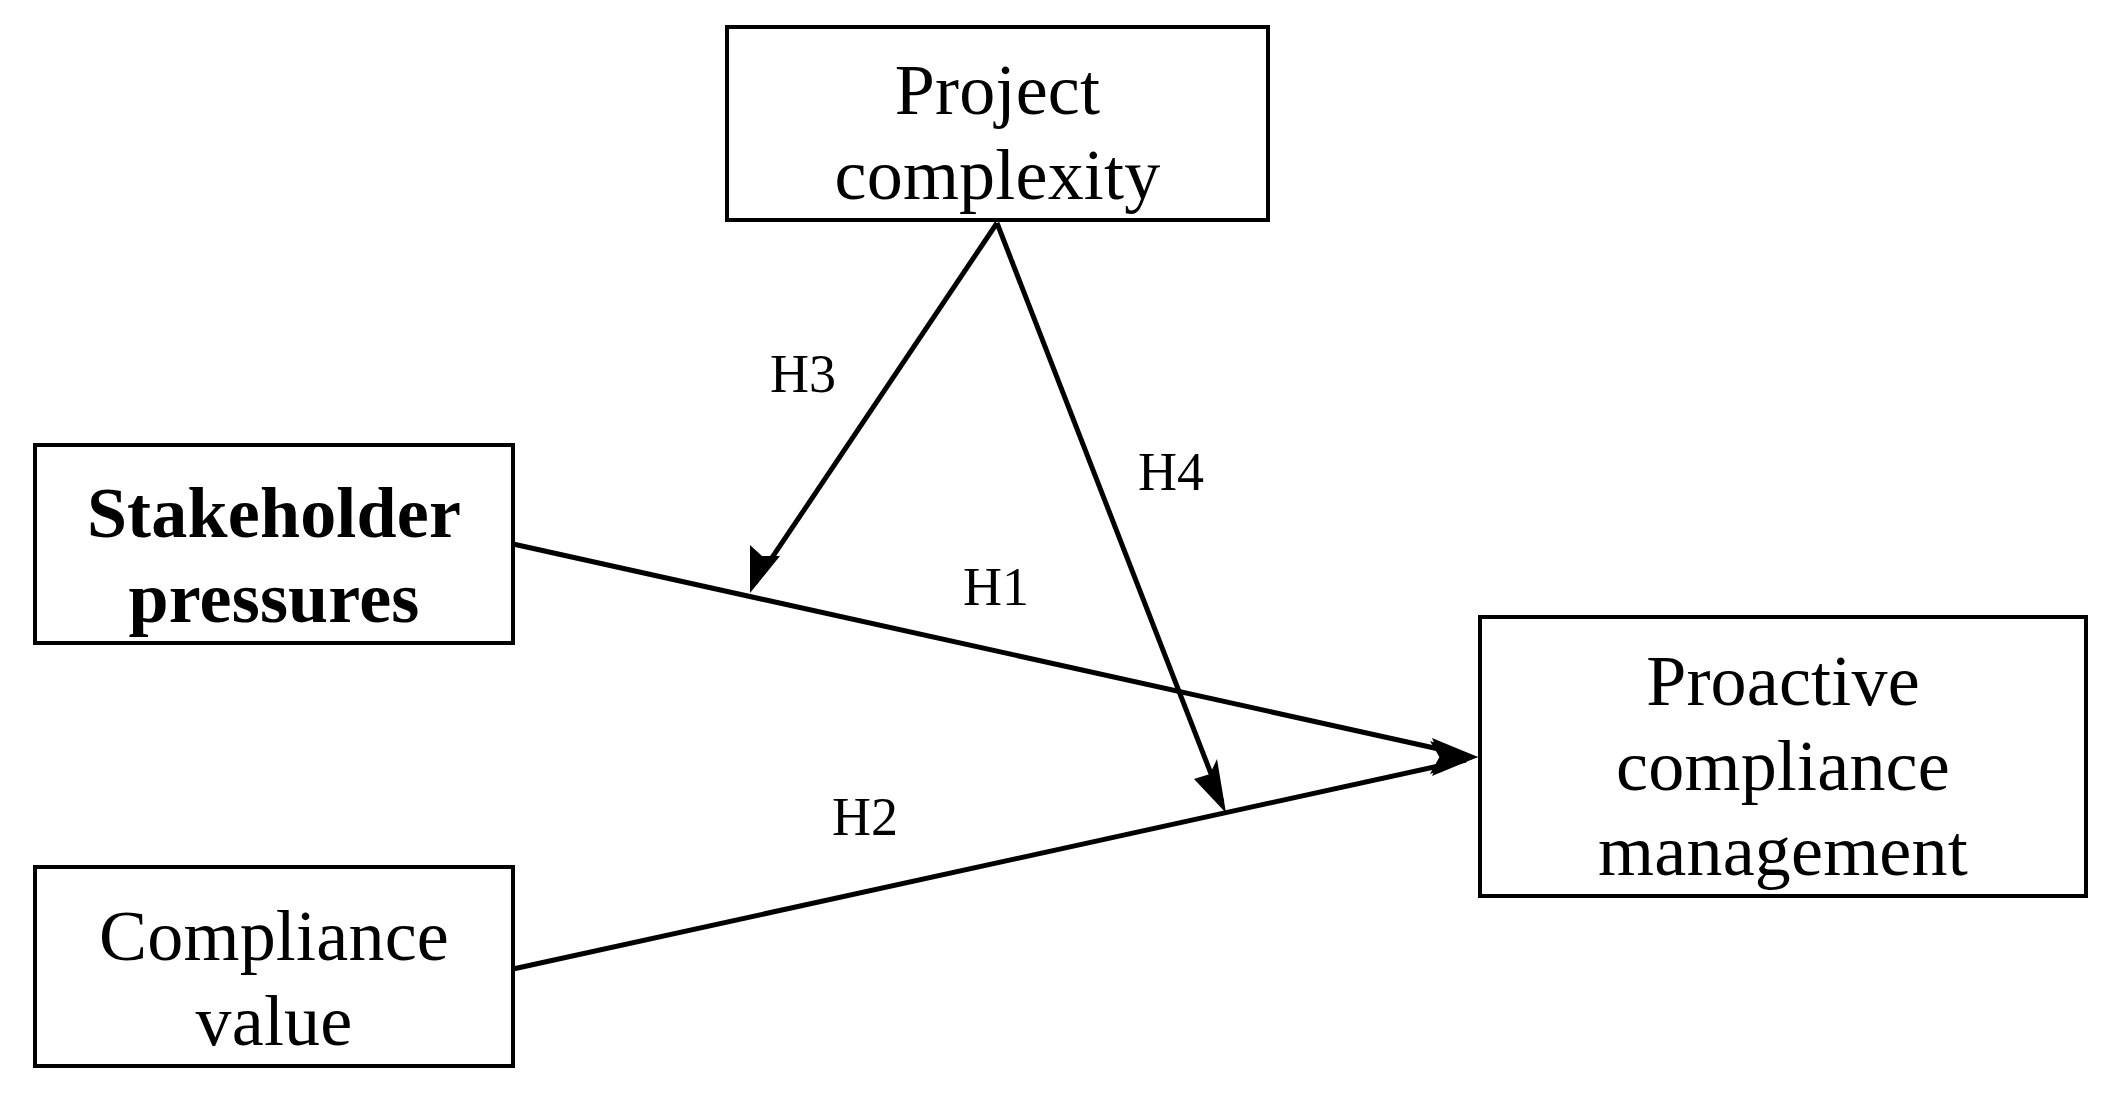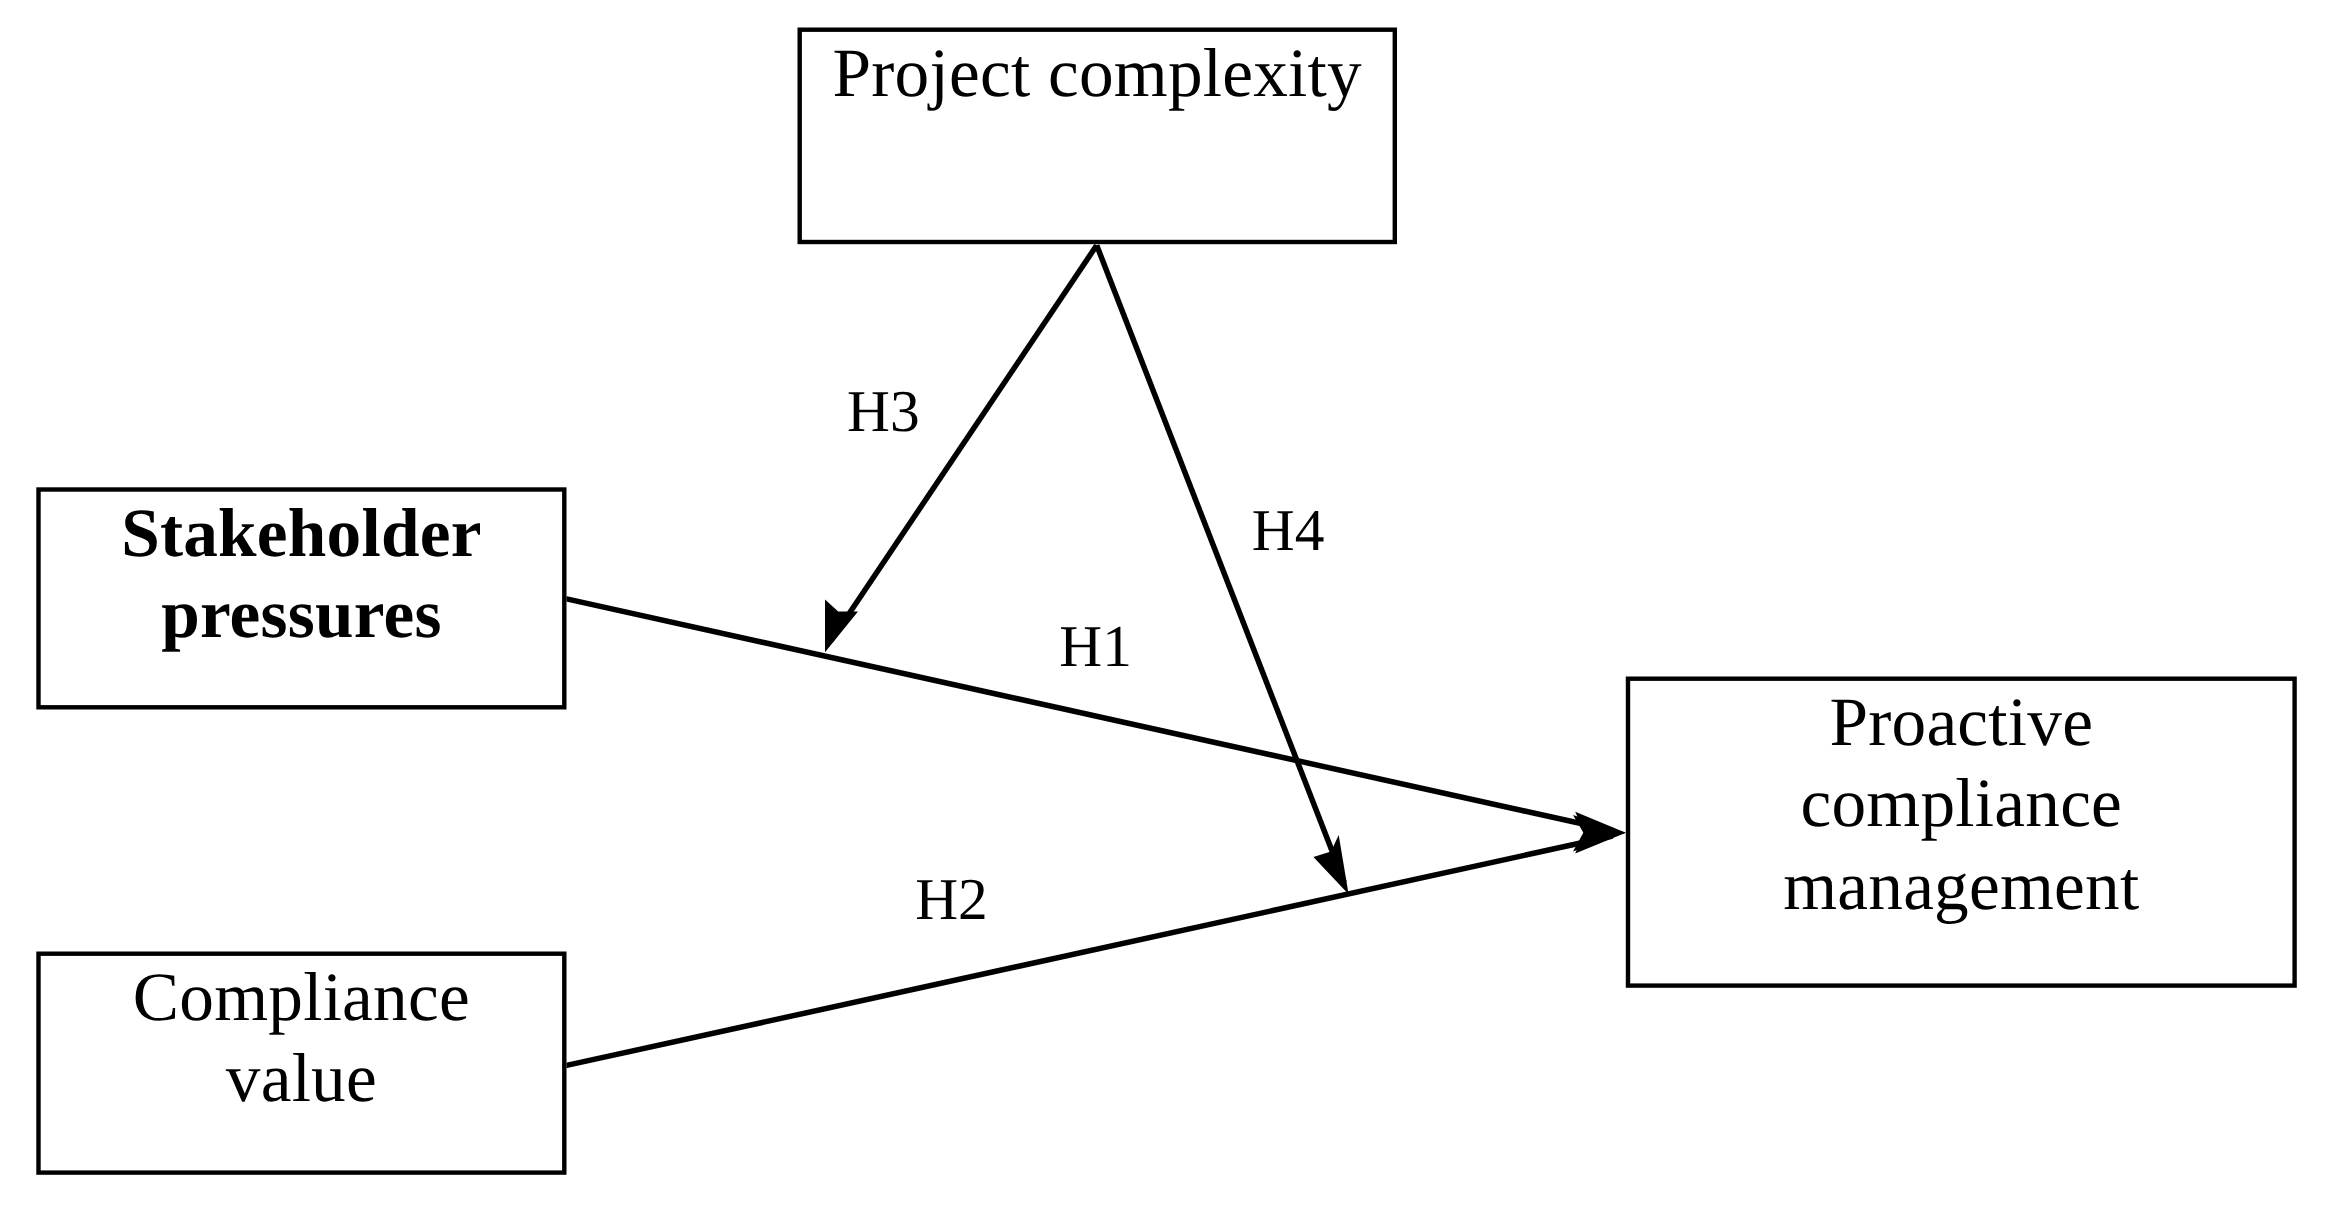--- a/index.html
+++ b/index.html
@@ -14,26 +14,26 @@
     background: #ffffff;
     overflow: hidden;
     font-family: "Liberation Serif", "DejaVu Serif", serif;
   }
   .node-box {
     position: absolute;
     box-sizing: border-box;
     border: 4px solid #000000;
     background: #ffffff;
     display: flex;
-    align-items: flex-start;
+    align-items: flex-end;
     justify-content: center;
     text-align: center;
     color: #000000;
     line-height: 1.18;
-    font-size: 63px;
+    font-size: 72px;
     letter-spacing: 0.2px;
     z-index: 3;
   }
   .node-label { display: block; white-space: pre-line; }
 
   #box-project-complexity { left: 725px;  top: 25px;   width: 545px; height: 197px; }
   #box-stakeholder-pressures { left: 33px; top: 443px; width: 482px; height: 202px; font-weight: bold; }
   #box-compliance-value   { left: 33px;   top: 865px;  width: 482px; height: 203px; }
   #box-proactive-compliance { left: 1478px; top: 615px; width: 610px; height: 283px; }
 
@@ -54,21 +54,21 @@
     position: absolute;
     color: #000000;
     font-size: 54px;
     line-height: 1;
     white-space: nowrap;
     z-index: 2;
   }
   #label-h1 { left: 922px;  top: 560px; margin-left: 41px; }
   #label-h2 { left: 832px;  top: 790px; text-align: right; }
   #label-h3 { left: 770px;  top: 347px; }
-  #label-h4 { left: 1138px; top: 445px; margin-top: 10px; }
+  #label-h4 { left: 1138px; top: 445px; }
 </style>
 </head>
 <body>
 
 <div id="canvas">
 
   <svg id="edge-layer" viewBox="0 0 2122 1105" width="2122" height="1105" xmlns="http://www.w3.org/2000/svg">
 
     <g>
       <line class="edge-line" x1="513" y1="544" x2="1466" y2="755"></line>

